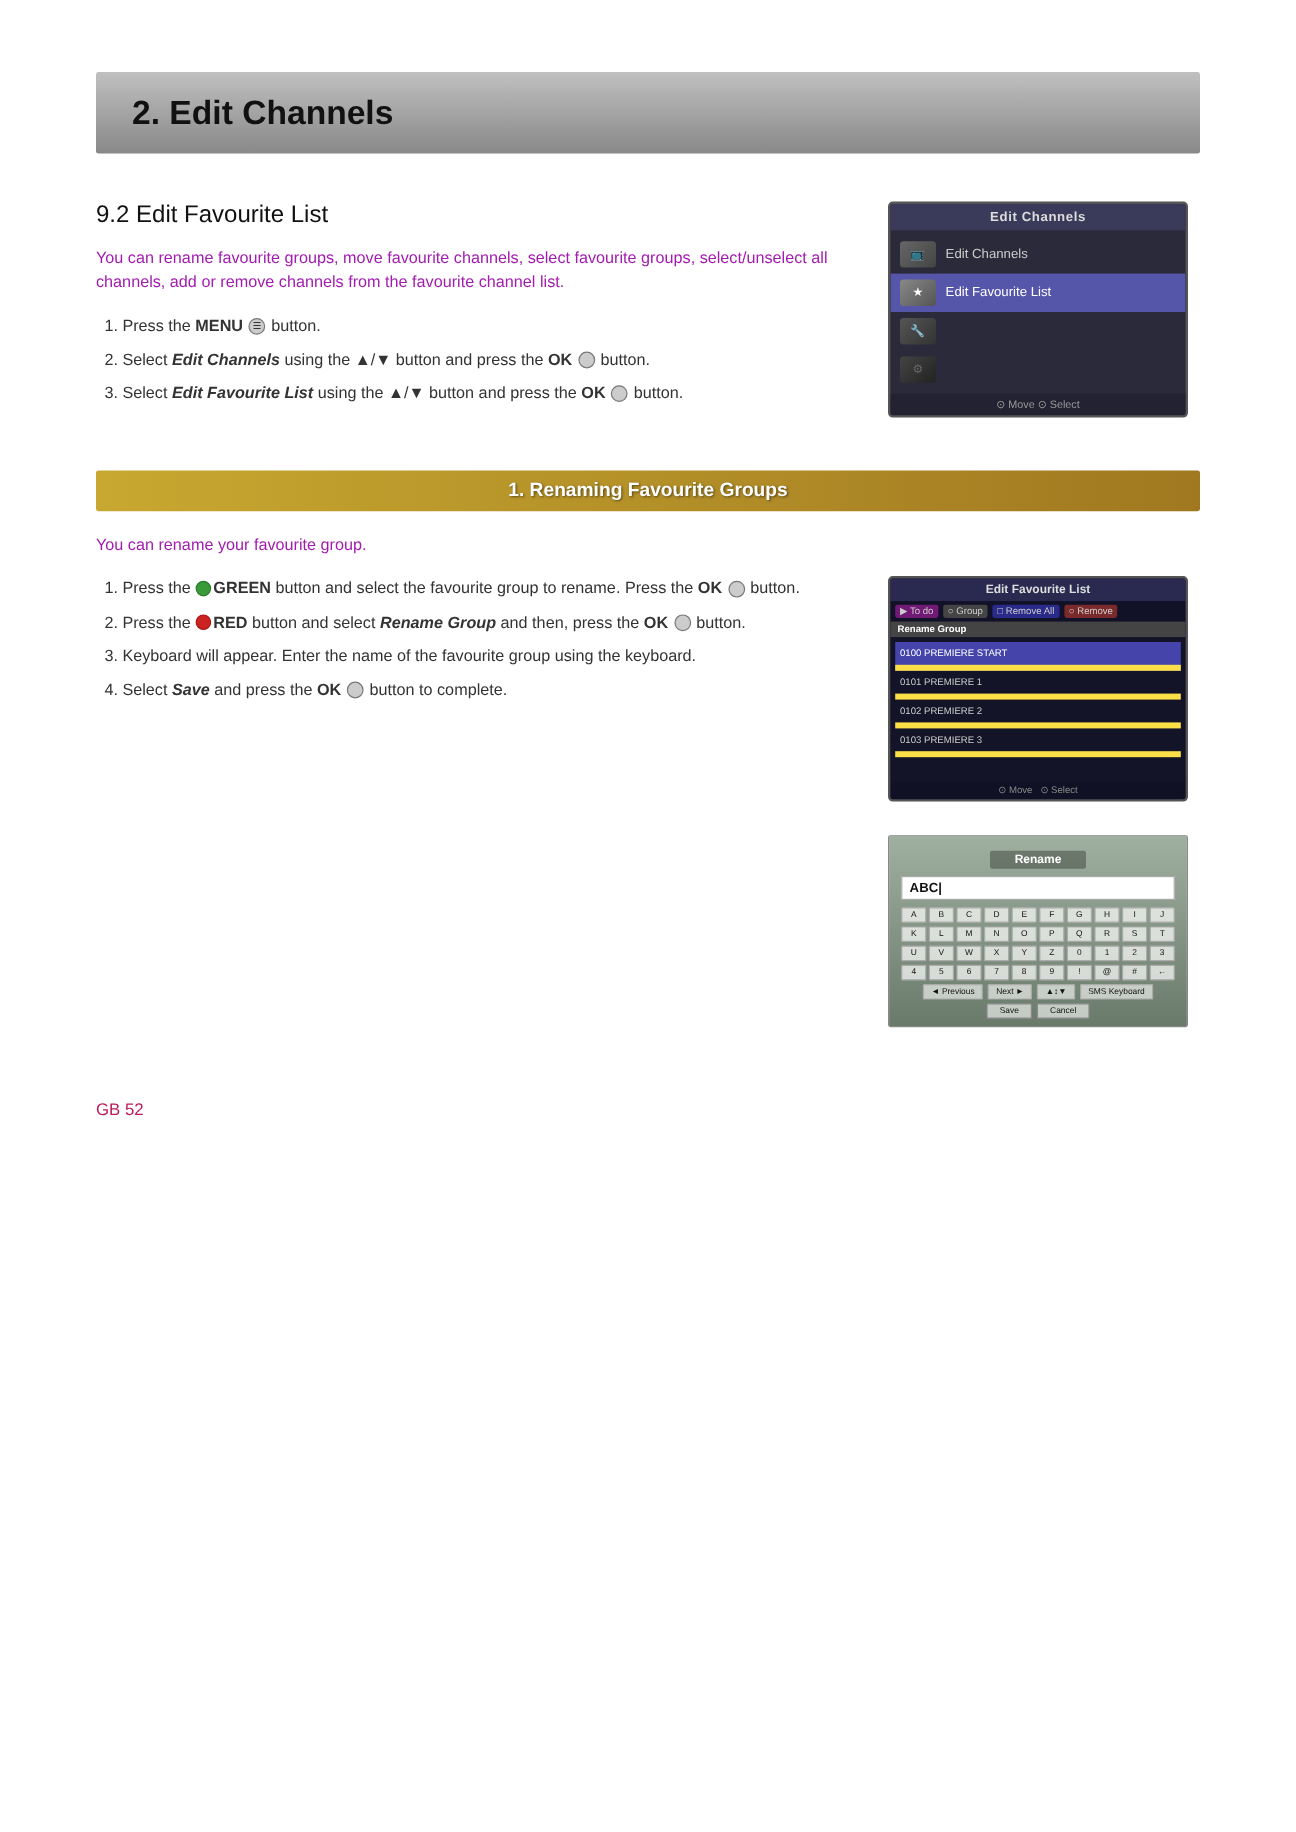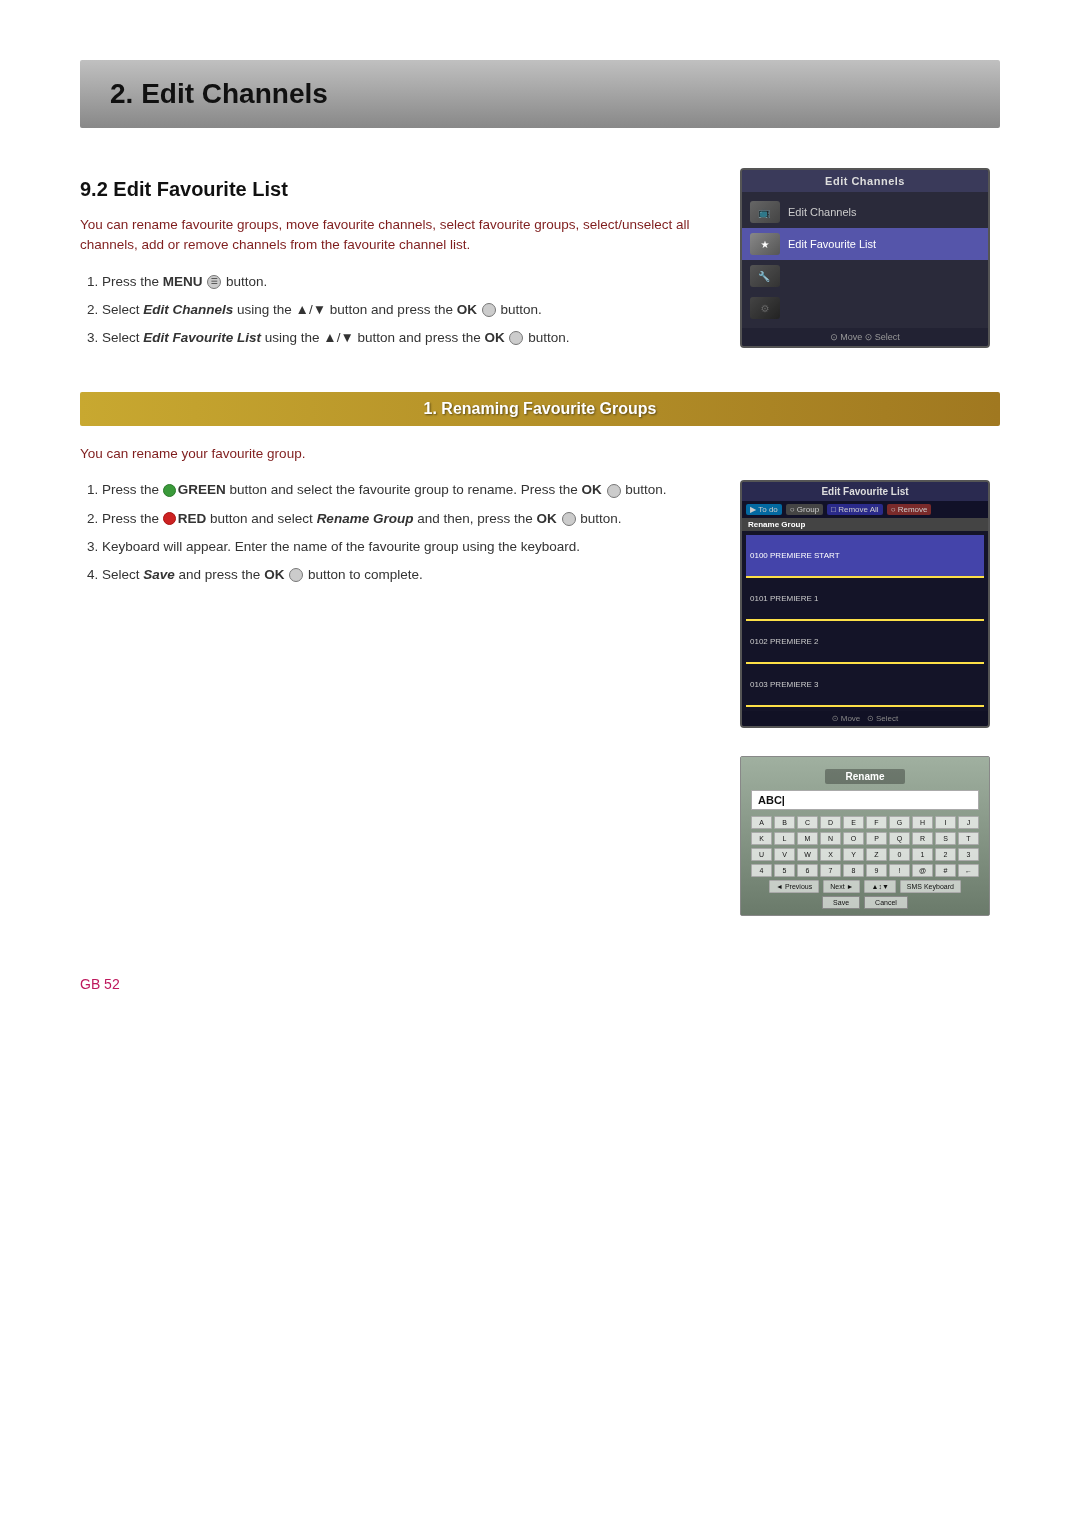--- a/index.html
+++ b/index.html
@@ -22,30 +22,29 @@
     }
     .main-title-bar h1 {
       font-size: 28px;
       font-weight: bold;
       color: #111;
     }
 
     
     .section-heading {
       font-size: 20px;
-      font-weight: bold;
+      font-weight: normal;
       color: #111;
       margin-bottom: 14px;
-      margin-top: 10px;
     }
 
     
     .intro-para {
       font-size: 13.5px;
-      color: #7f1d1d;
+      color: #a21caf;
       margin-bottom: 16px;
       line-height: 1.5;
     }
 
     
     .two-col {
       display: flex;
       gap: 30px;
       margin-bottom: 30px;
     }
@@ -187,21 +186,21 @@
       gap: 4px;
       flex-wrap: wrap;
     }
     .efl-btn {
       font-size: 8px;
       color: #ccc;
       padding: 1px 4px;
       border-radius: 2px;
       white-space: nowrap;
     }
-    .efl-btn.green { background: #0369a1; }
+    .efl-btn.green { background: #701a75; }
     .efl-btn.gray { background: #444; }
     .efl-btn.blue { background: #2a2a8a; }
     .efl-btn.red { background: #7a2a2a; }
     .efl-content {
       display: flex;
       min-height: 120px;
     }
     .efl-left-panel {
       width: 80px;
       background: #1a1a35;
@@ -217,22 +216,22 @@
       color: #fff;
     }
     .efl-right-panel {
       flex: 1;
       background: #141428;
       padding: 4px;
     }
     .efl-channel-item {
       font-size: 8px;
       color: #ccc;
-      padding: 16px 4px;
-      border-bottom: 2px solid #fde047;
+      padding: 5px 4px;
+      border-bottom: 5px solid #fde047;
     }
     .efl-channel-item.highlight {
       background: #4444aa;
       color: #fff;
     }
     .efl-footer {
       background: #111125;
       padding: 3px;
       font-size: 8px;
       color: #888;

